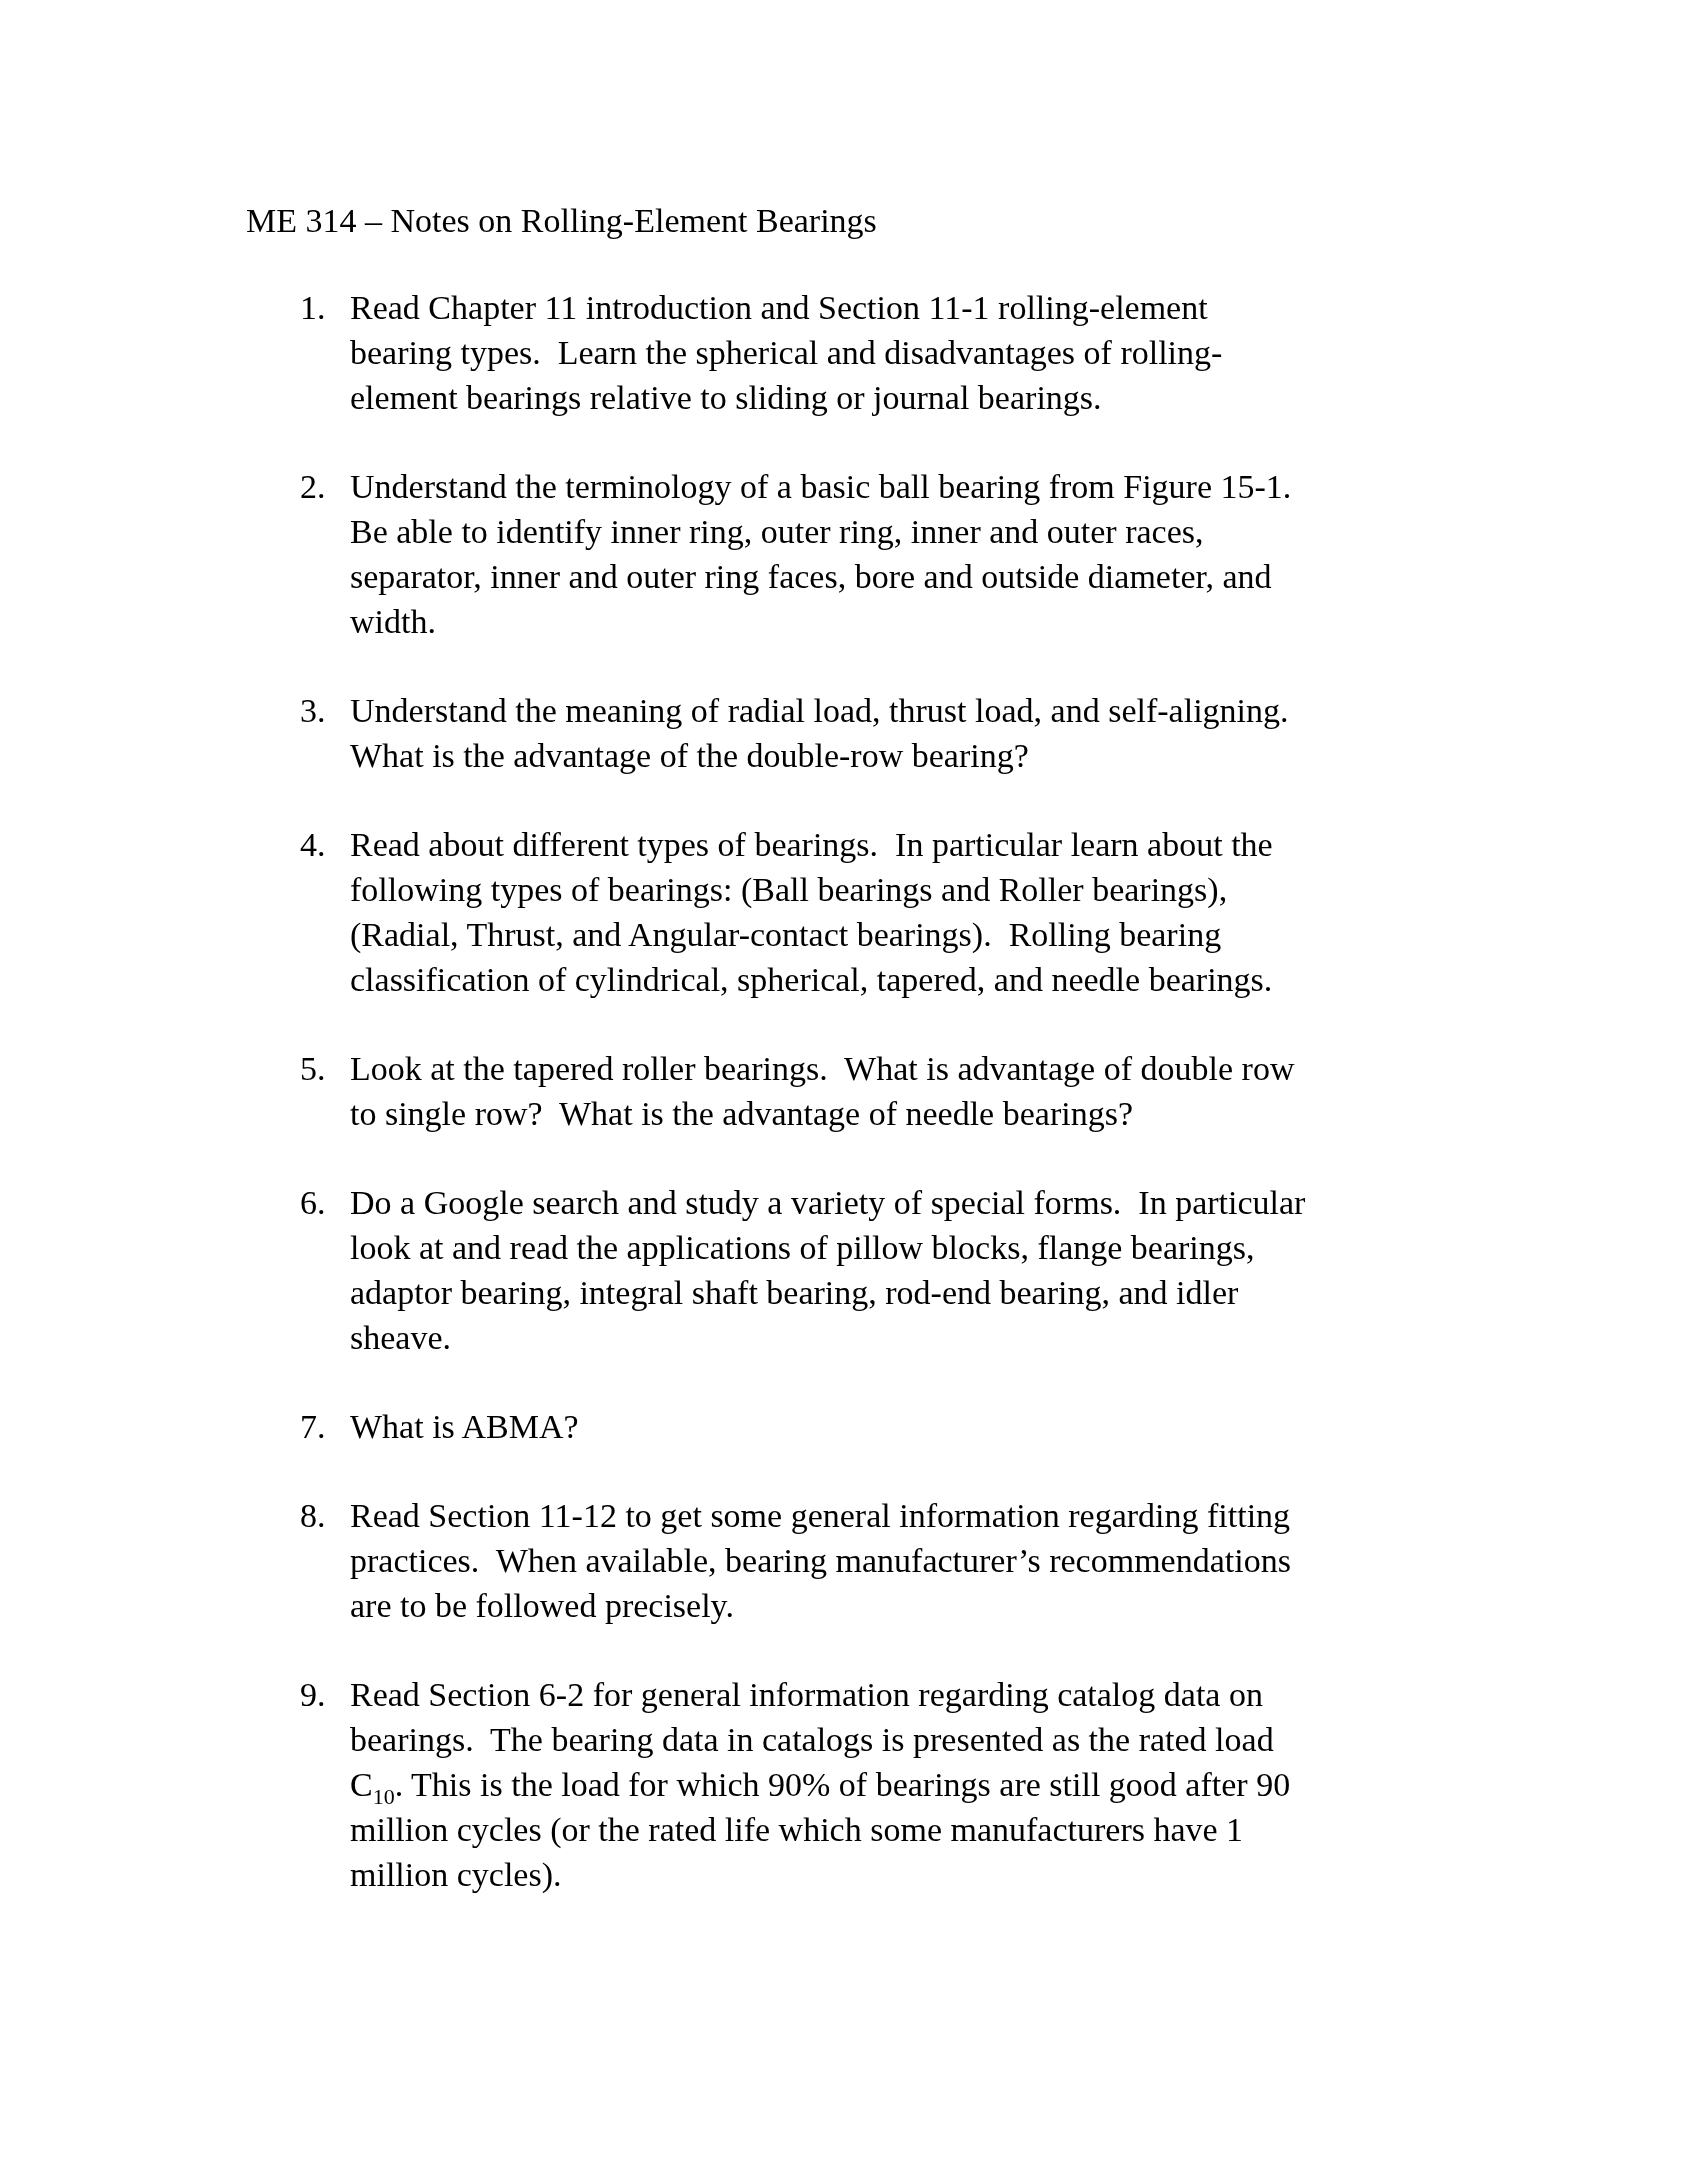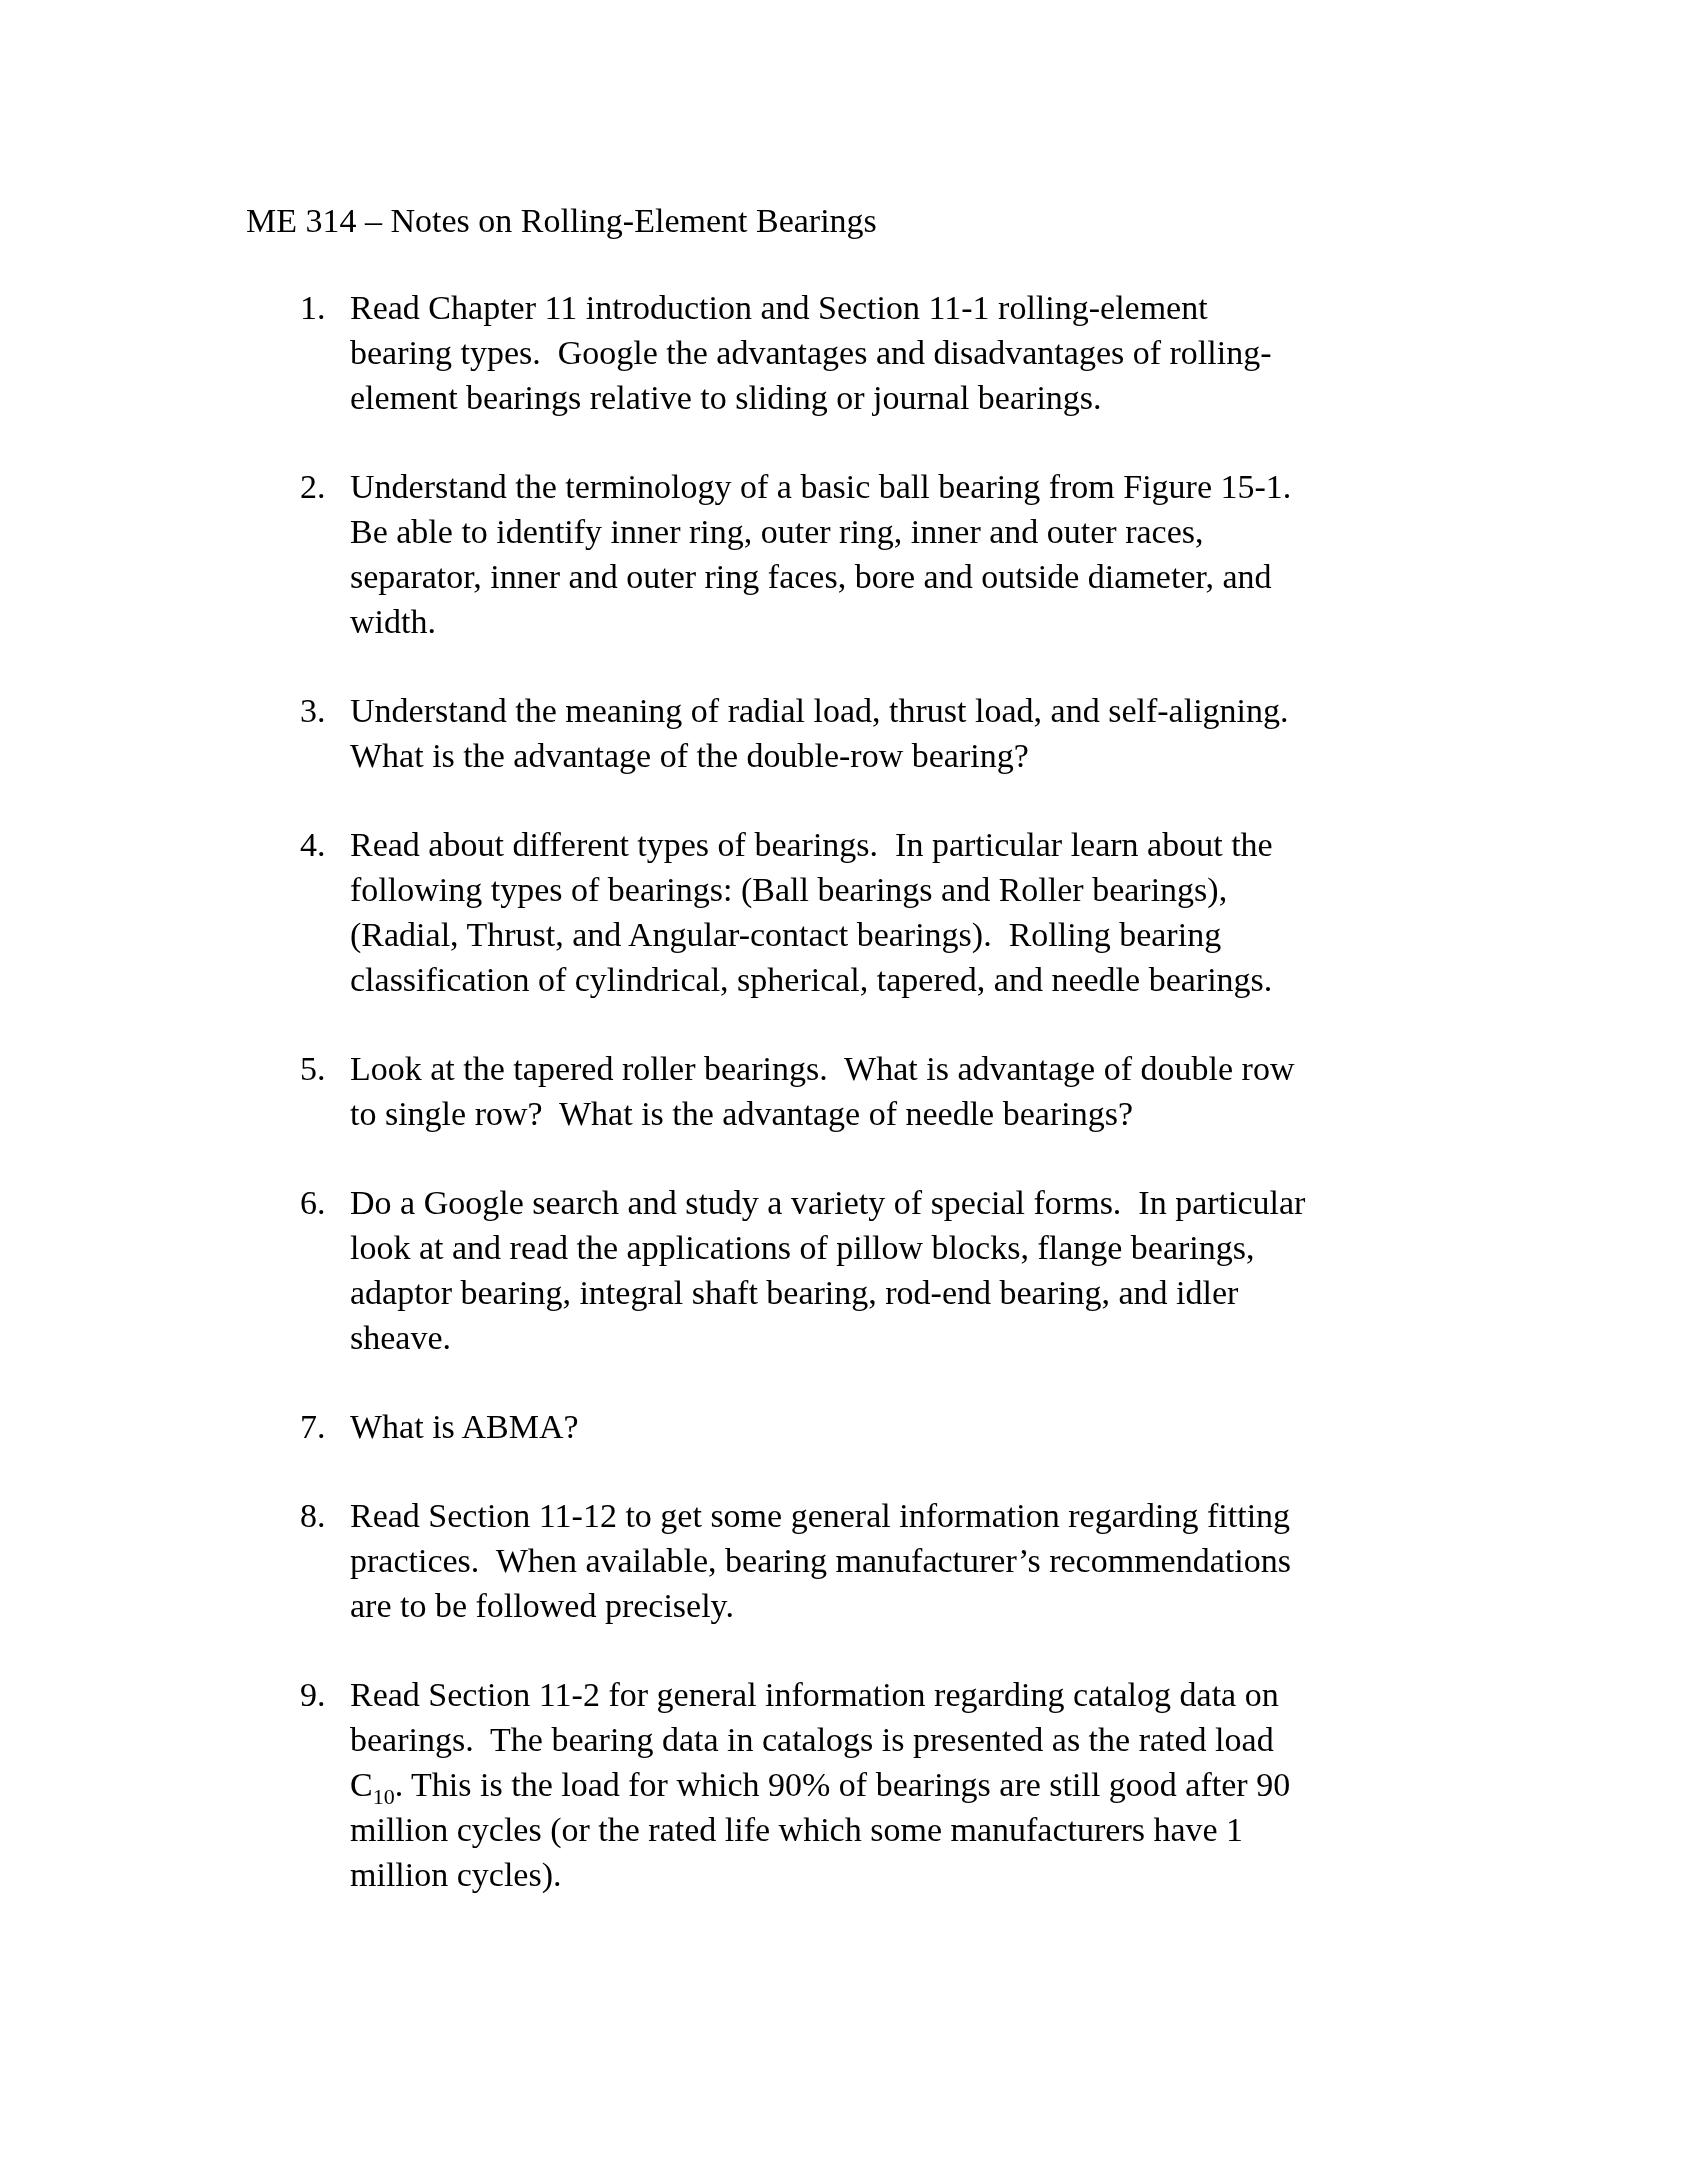--- a/index.html
+++ b/index.html
@@ -52,21 +52,21 @@
 </style>
 </head>
 <body>
 
 <div class="page">
   <div class="doc-title">ME 314 – Notes on Rolling-Element Bearings</div>
   <ol class="notes-list">
       <li class="list-item">
         <span class="item-number">1.</span>
         <div class="item-line">Read Chapter 11 introduction and Section 11-1 rolling-element</div>
-        <div class="item-line">bearing types.  Google the advantages and disadvantages of rolling-</div>
+        <div class="item-line">bearing types.  Learn the spherical and disadvantages of rolling-</div>
         <div class="item-line">element bearings relative to sliding or journal bearings.</div>
       </li>
       <li class="list-item">
         <span class="item-number">2.</span>
         <div class="item-line">Understand the terminology of a basic ball bearing from Figure 15-1.</div>
         <div class="item-line">Be able to identify inner ring, outer ring, inner and outer races,</div>
         <div class="item-line">separator, inner and outer ring faces, bore and outside diameter, and</div>
         <div class="item-line">width.</div>
       </li>
       <li class="list-item">
@@ -98,21 +98,21 @@
         <div class="item-line">What is ABMA?</div>
       </li>
       <li class="list-item">
         <span class="item-number">8.</span>
         <div class="item-line">Read Section 11-12 to get some general information regarding fitting</div>
         <div class="item-line">practices.  When available, bearing manufacturer’s recommendations</div>
         <div class="item-line">are to be followed precisely.</div>
       </li>
       <li class="list-item">
         <span class="item-number">9.</span>
-        <div class="item-line">Read Section 11-2 for general information regarding catalog data on</div>
+        <div class="item-line">Read Section 6-2 for general information regarding catalog data on</div>
         <div class="item-line">bearings.  The bearing data in catalogs is presented as the rated load</div>
         <div class="item-line"><span>C</span><sub>10</sub><span>. This is the load for which 90% of bearings are still good after 90</span></div>
         <div class="item-line">million cycles (or the rated life which some manufacturers have 1</div>
         <div class="item-line">million cycles).</div>
       </li>
     </ol>
 </div>
 
 
 </body></html>

